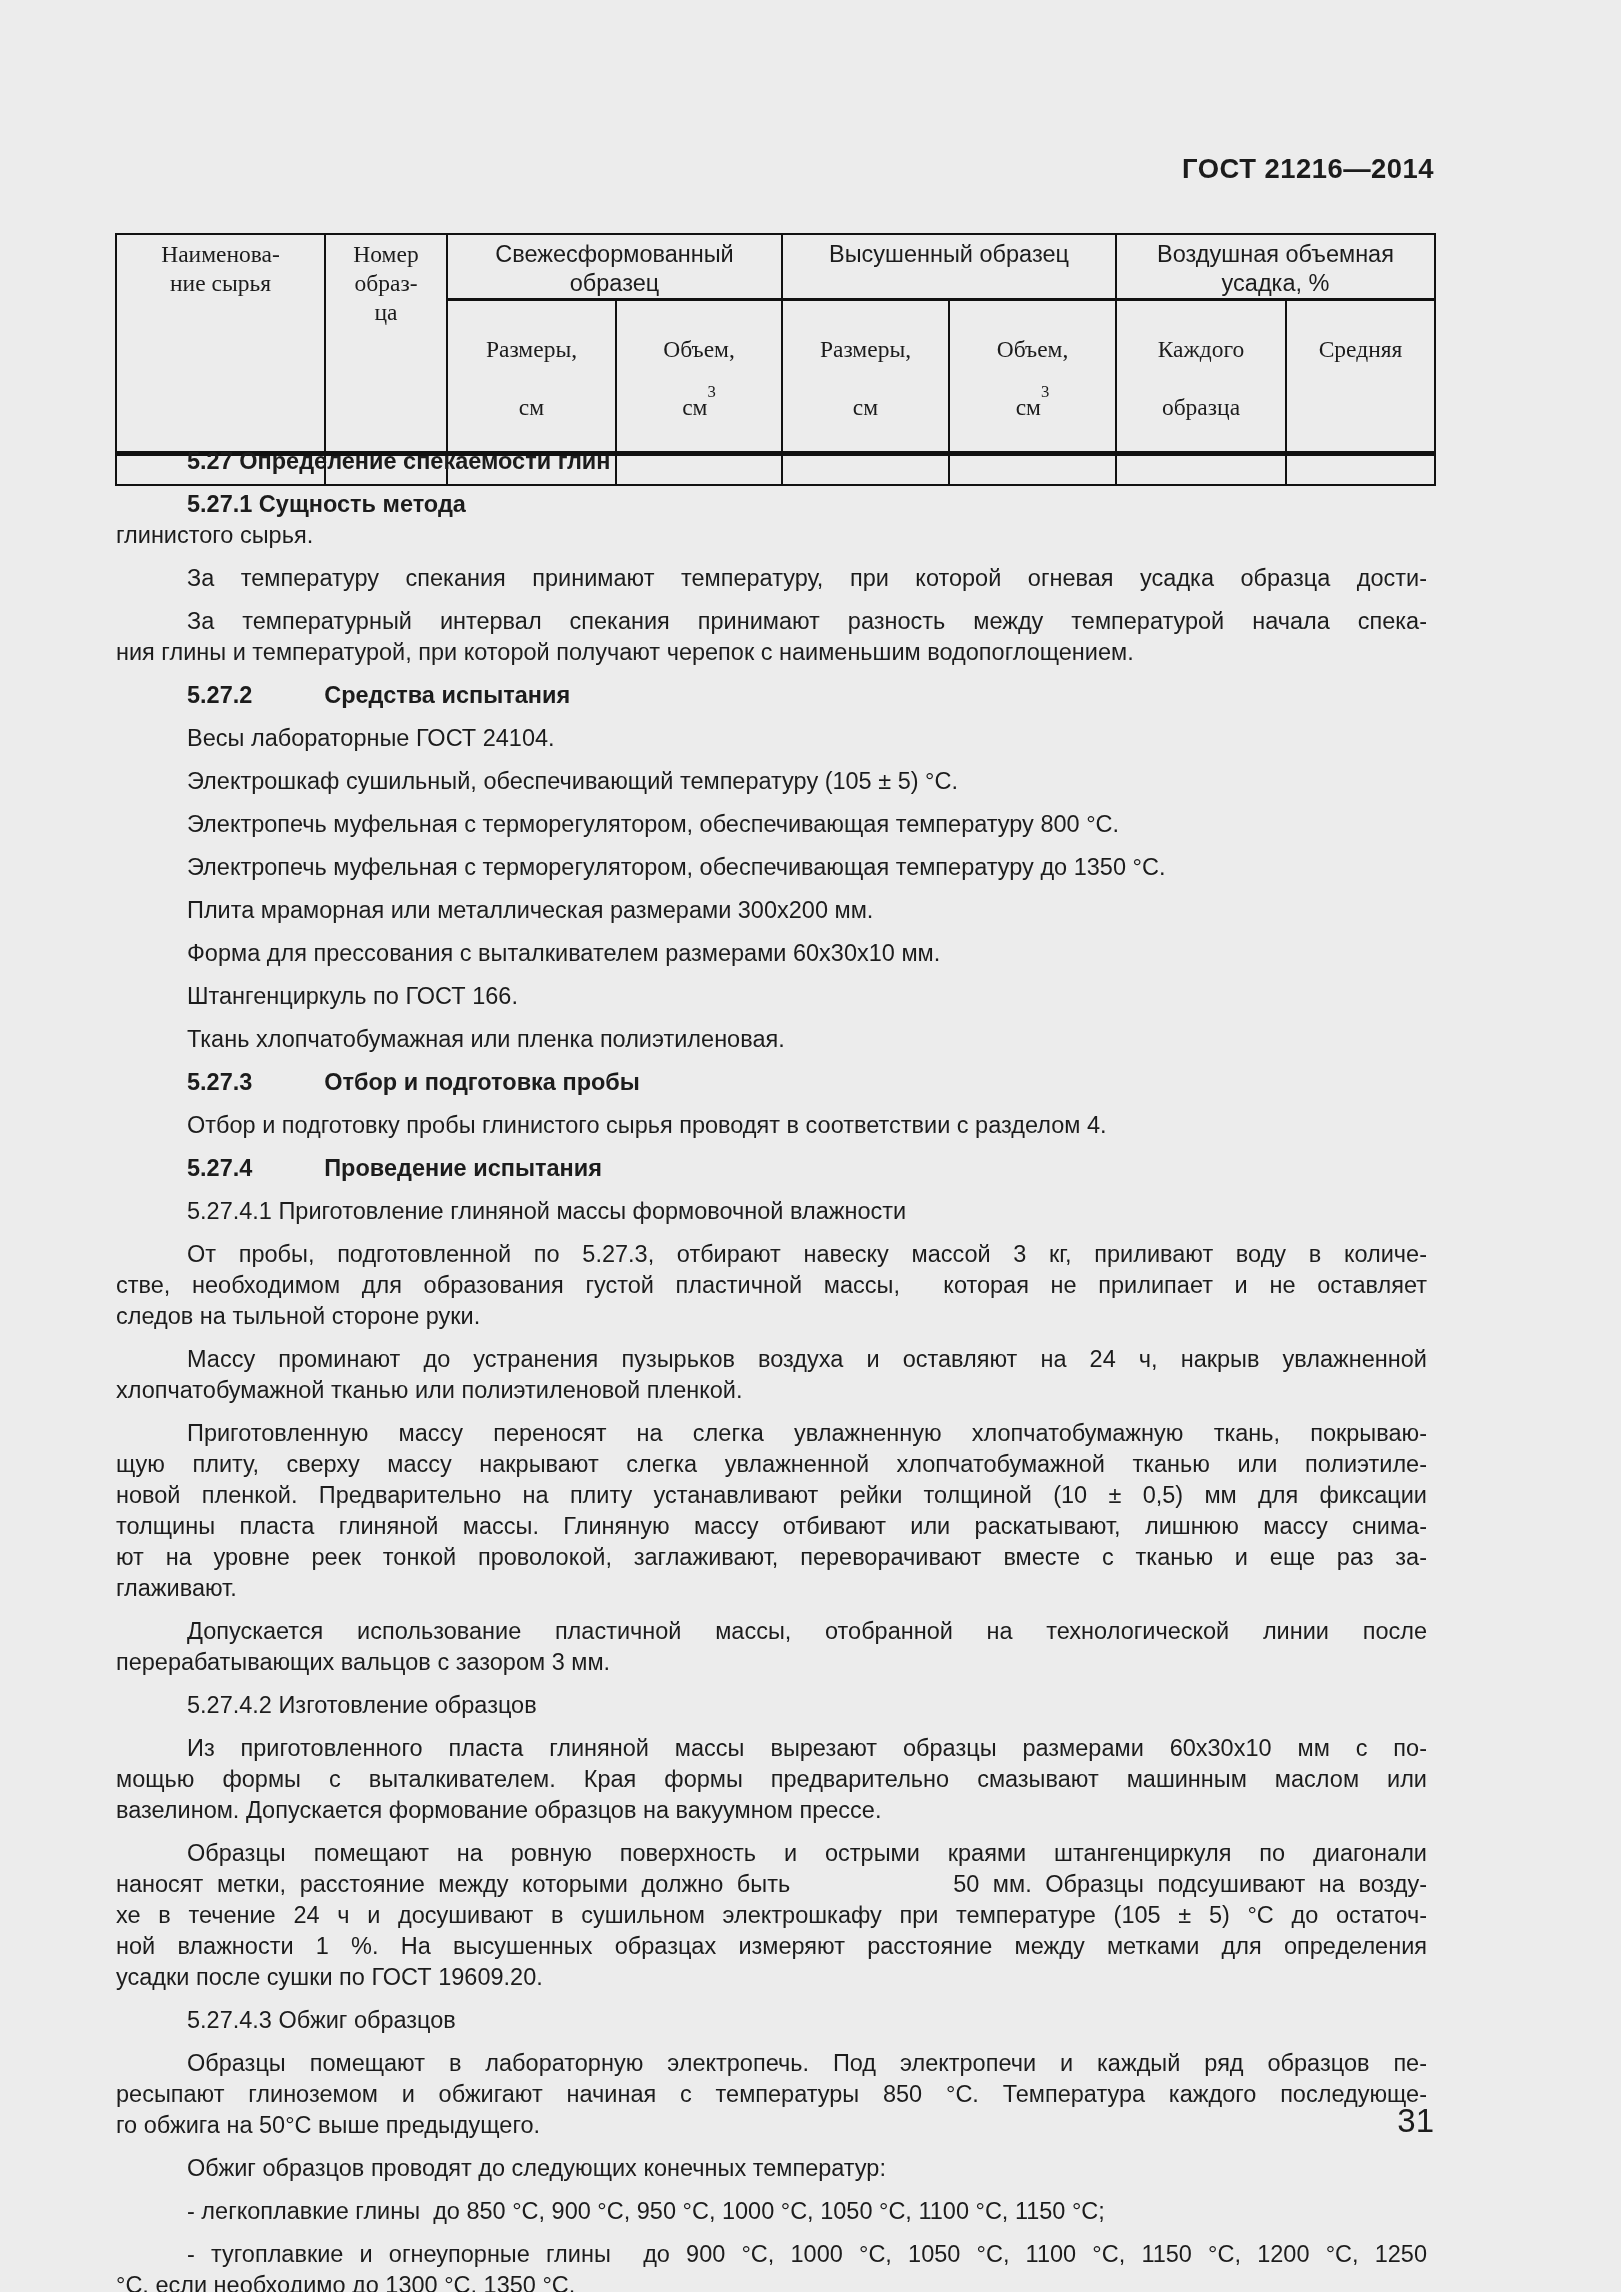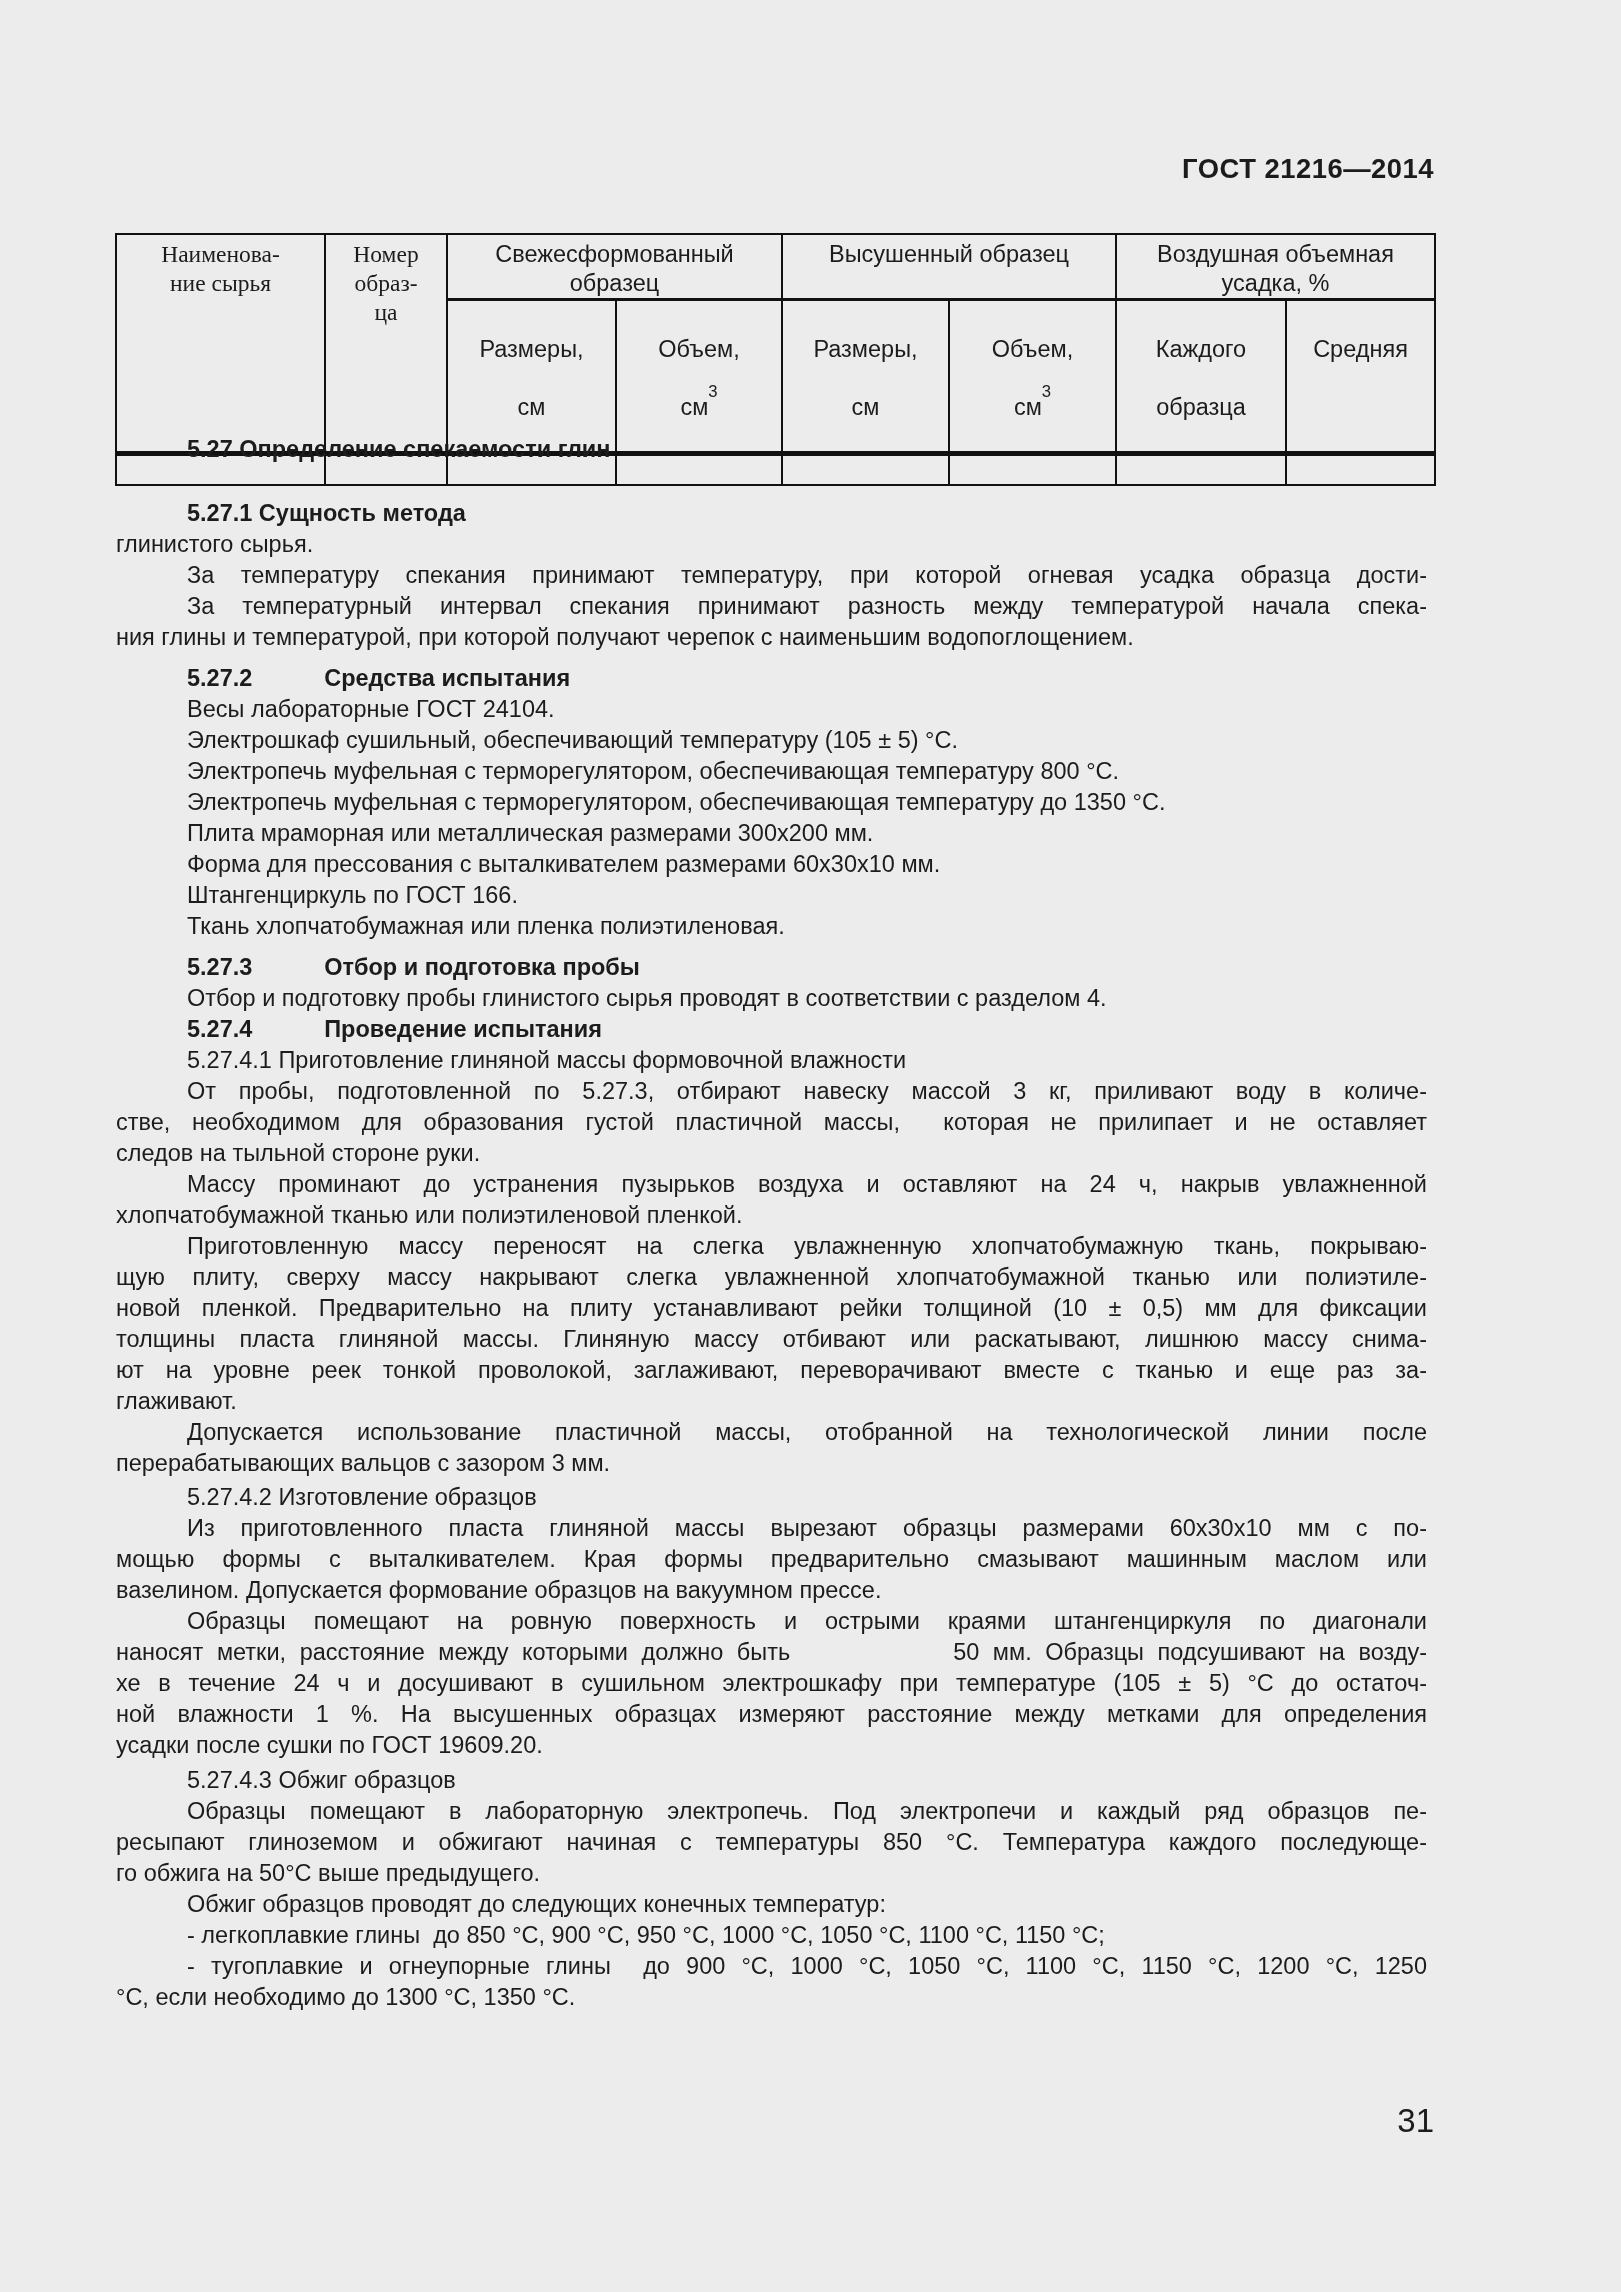--- a/index.html
+++ b/index.html
@@ -30,29 +30,29 @@
     font-size: 23.5px; line-height: 29px;
     padding: 4.9px 3.9px 0 3.9px;
     white-space: pre-line;
     color: #1c1c1c;
   }
   .tbl tr.r1 > td { height: 63px; }
   .tbl td.grp { border-bottom: 3.9px solid #111; }
   .tbl td.vspan { border-bottom: 5.9px solid #111; font-family: Liberation Serif, serif; }
   .tbl tr.r2 > td { height: 67px; border-bottom: 5.9px solid #111; }
   .tbl tr.r3 > td { height: 32px; padding: 0; }
-  .tbl .sub div { line-height: 29px; }
+  .tbl .sub div { line-height: 29px; font-family: Liberation Serif, serif; }
   .tbl sup { font-size: 16.7px; line-height: 0; position: relative; top: -8.8px; }
 
   .body-text { position: absolute; top: 434px; left: 116px; width: 1311px; }
   .ln {
     font-size: 23.5px; line-height: 31px; height: 31px;
     white-space: normal; text-align: left;
   }
-  .ln.ind { padding-left: 71px; }
+  .ln.ind { padding-left: 71px; margin-top: 12px; }
   .ln.h { font-weight: bold; }
   .ln.j { text-align: justify; text-align-last: justify; }
   .g34 { margin-top: 33px; }
   .g10 { margin-top: 9.8px; }
   .g4  { margin-top: 3.9px; }
 
   .page-number {
     position: absolute; top: 2106px; left: 116px; width: 1318px;
     text-align: right; font-size: 33px; line-height: 29px;
   }

